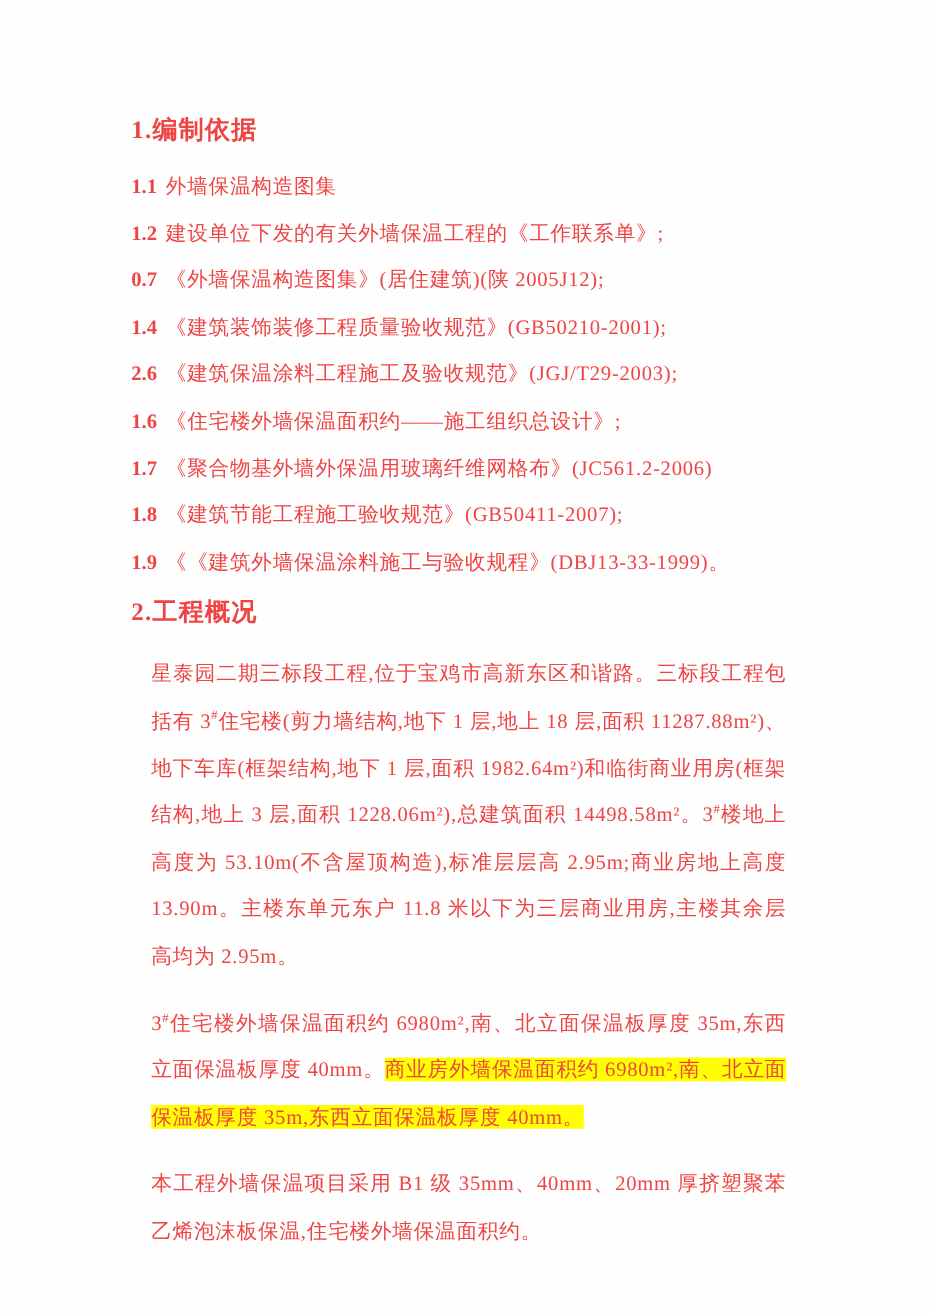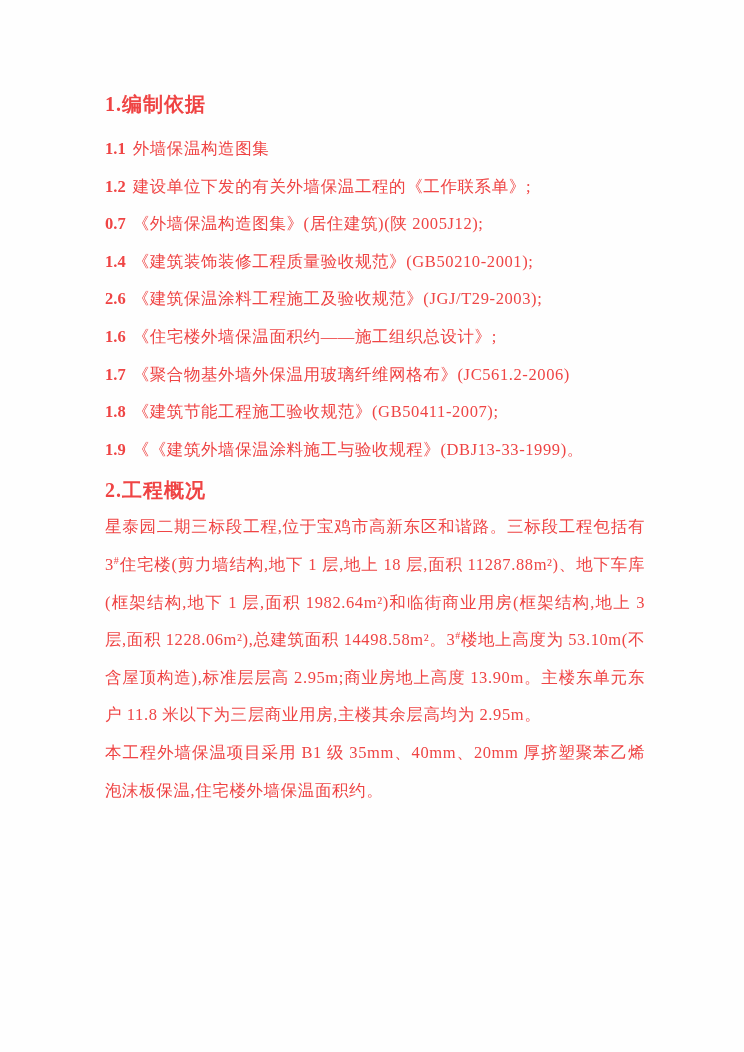--- a/index.html
+++ b/index.html
@@ -26,21 +26,21 @@
     line-height:37.6px;
     letter-spacing:0.6px;
     white-space:nowrap;
   }
   .ref-item .num{
     font-weight:bold;
     letter-spacing:0;
     margin-right:7px;
   }
   p.body{
-    margin:0;
+    margin:16px;
     font-size:16.5px;
     line-height:37.6px;
     letter-spacing:0.6px;
     text-align:justify;
   }
   sup.hash{
     font-size:10px;
     vertical-align:super;
     line-height:0;
   }
@@ -62,16 +62,17 @@
     <div class="ref-item"><span class="num">1.6</span><span>《住宅楼外墙保温面积约——施工组织总设计》;</span></div>
     <div class="ref-item"><span class="num">1.7</span><span>《聚合物基外墙外保温用玻璃纤维网格布》(JC561.2-2006)</span></div>
     <div class="ref-item"><span class="num">1.8</span><span>《建筑节能工程施工验收规范》(GB50411-2007);</span></div>
     <div class="ref-item"><span class="num">1.9</span><span>《《建筑外墙保温涂料施工与验收规程》(DBJ13-33-1999)。</span></div>
   </div>
 
   <h1 class="heading second">2.工程概况</h1>
 
   <p class="body"><span>星泰园二期三标段工程,位于宝鸡市高新东区和谐路。三标段工程包括有 3</span><sup class="hash">#</sup><span>住宅楼(剪力墙结构,地下 1 层,地上 18 层,面积 11287.88m²)、地下车库(框架结构,地下 1 层,面积 1982.64m²)和临街商业用房(框架结构,地上 3 层,面积 1228.06m²),总建筑面积 14498.58m²。3</span><sup class="hash">#</sup><span>楼地上高度为 53.10m(不含屋顶构造),标准层层高 2.95m;商业房地上高度 13.90m。主楼东单元东户 11.8 米以下为三层商业用房,主楼其余层高均为 2.95m。</span></p>
 
+  <p class="body"><span>3</span><sup class="hash">#</sup><span>住宅楼外墙保温面积约 6980m²,南、北立面保温板厚度 35m,东西立面保温板厚度 40mm。</span><span class="hl">商业房外墙保温面积约 6980m²,南、北立面保温板厚度 35m,东西立面保温板厚度 40mm。</span></p>
 
   <p class="body">本工程外墙保温项目采用 B1 级 35mm、40mm、20mm 厚挤塑聚苯乙烯泡沫板保温,住宅楼外墙保温面积约。</p>
 
 </div>
 
 </body></html>

